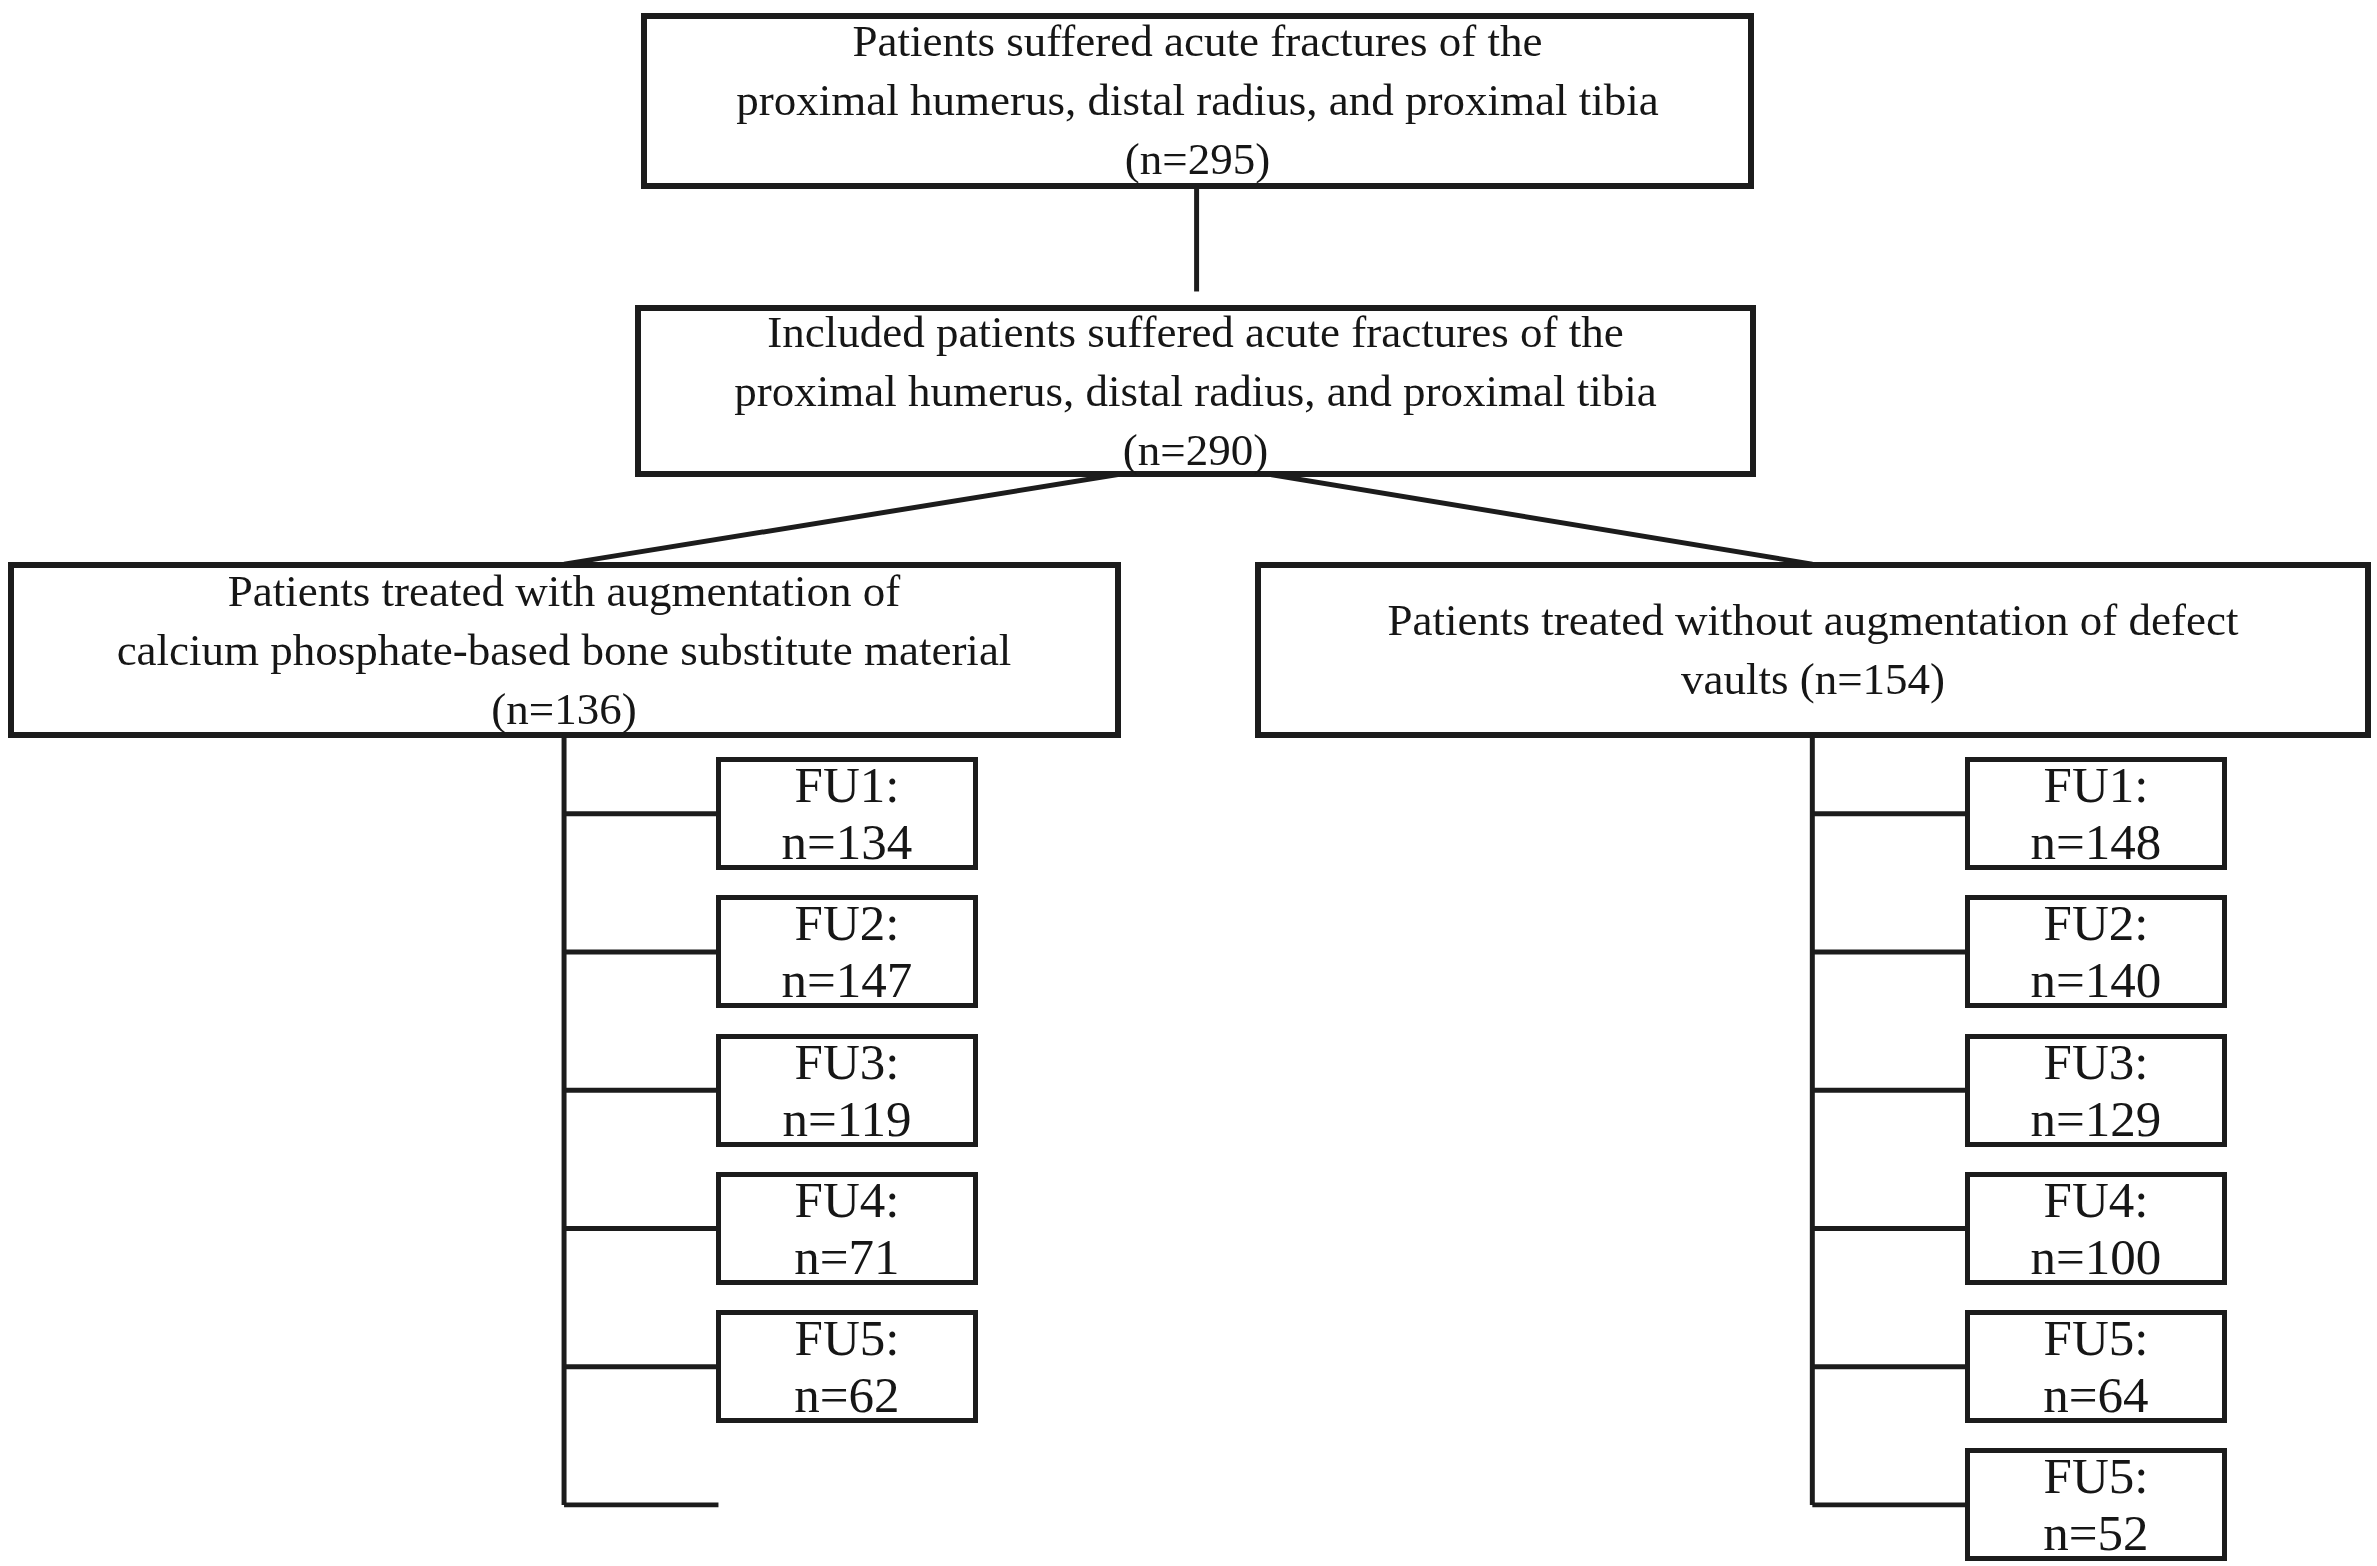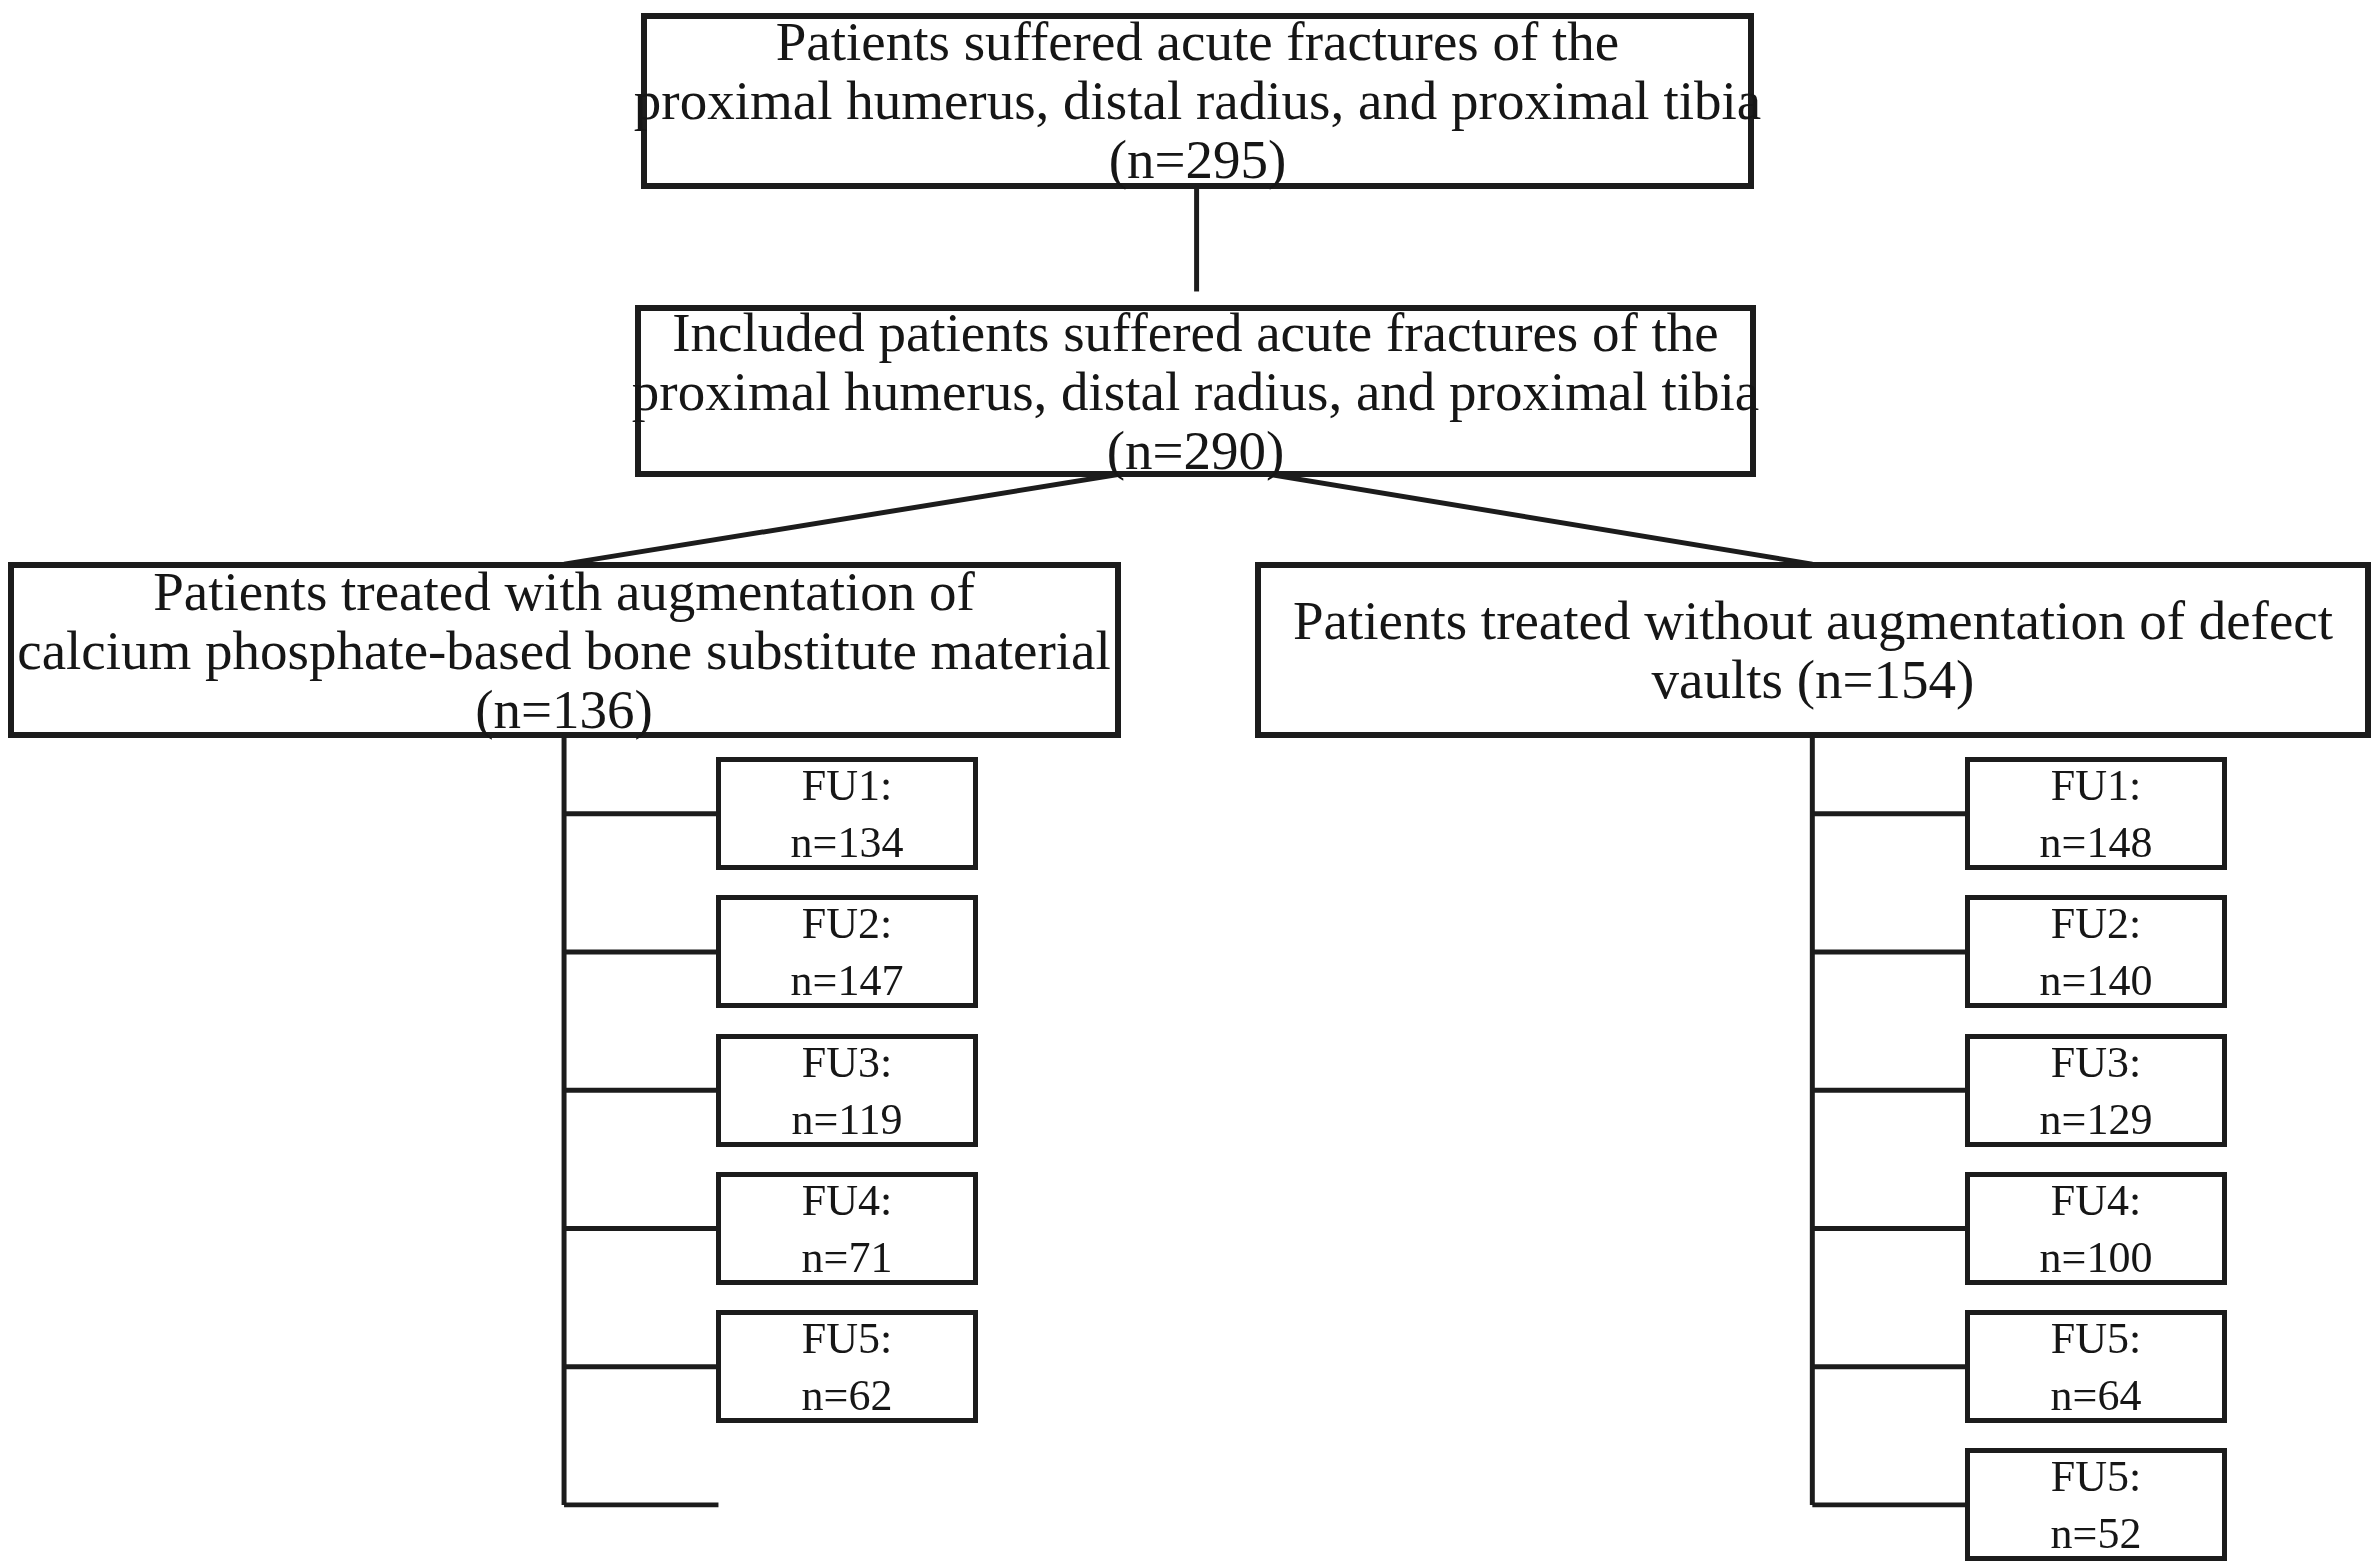--- a/index.html
+++ b/index.html
@@ -18,25 +18,25 @@
     position: absolute;
     background: #ffffff;
     border: 6.2px solid #1c1c1c;
     box-sizing: border-box;
     display: flex;
     flex-direction: column;
     justify-content: center;
     align-items: center;
     text-align: center;
   }
-  .big { font-size: 55px; line-height: 59px; }
+  .big { font-size: 45px; line-height: 59px; }
   .big .ln { white-space: nowrap; }
   .fu {
     border-width: 5.6px;
-    font-size: 44px;
+    font-size: 51px;
     line-height: 57px;
     justify-content: center;
   }
   
   #box-top      { left: 641px; top: 12.5px;  width: 1113px; height: 176px; }
   #box-included { left: 635px; top: 289px; width: 1121px; height: 172px; margin-top: 16px; }
   #box-aug      { left: 7.5px;   top: 562px; width: 1113px; height: 176px; text-align: center; }
   #box-nonaug   { left: 1255px; top: 562px; width: 1116px; height: 176px; }
   
   .fu-left  { left: 716px; width: 262px; height: 113px; }

